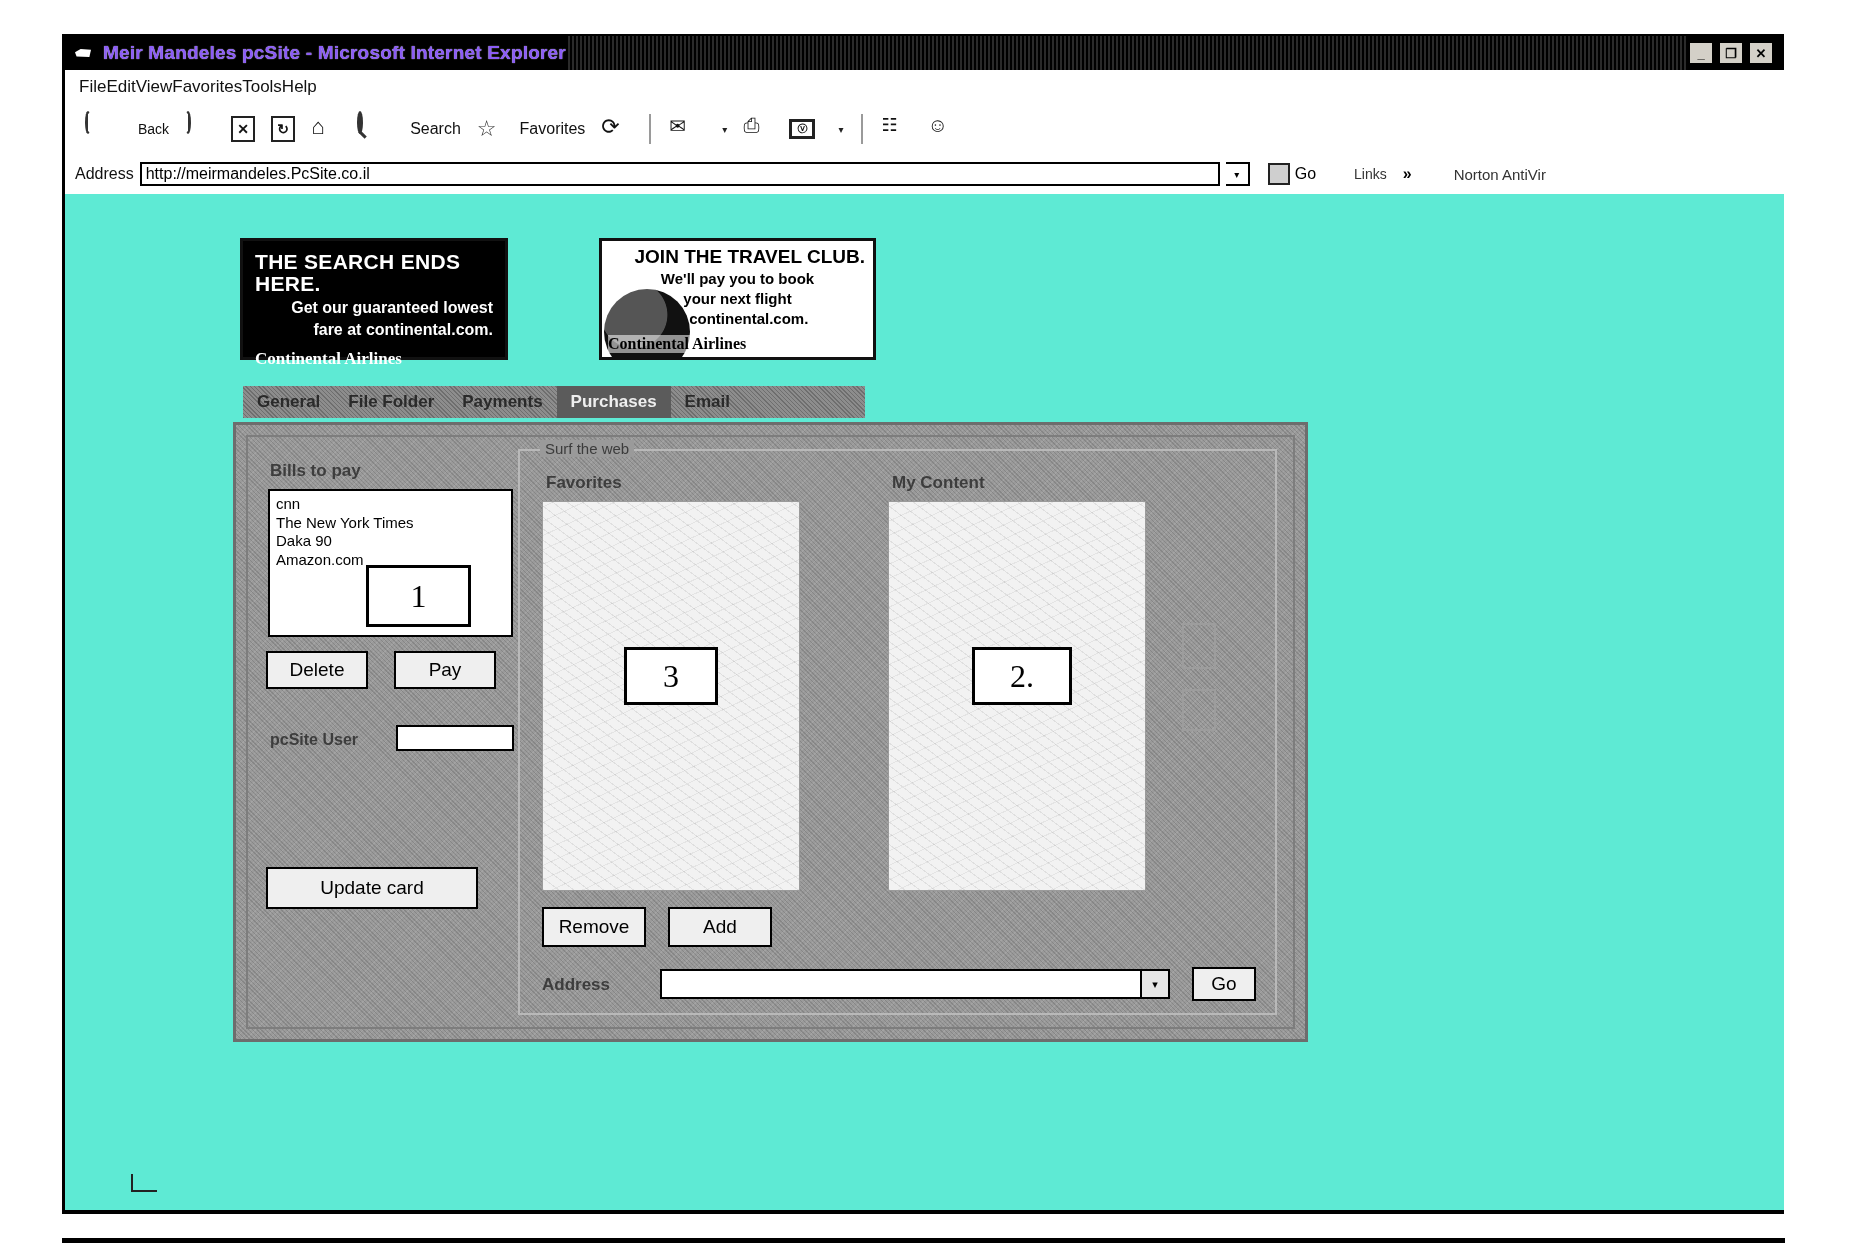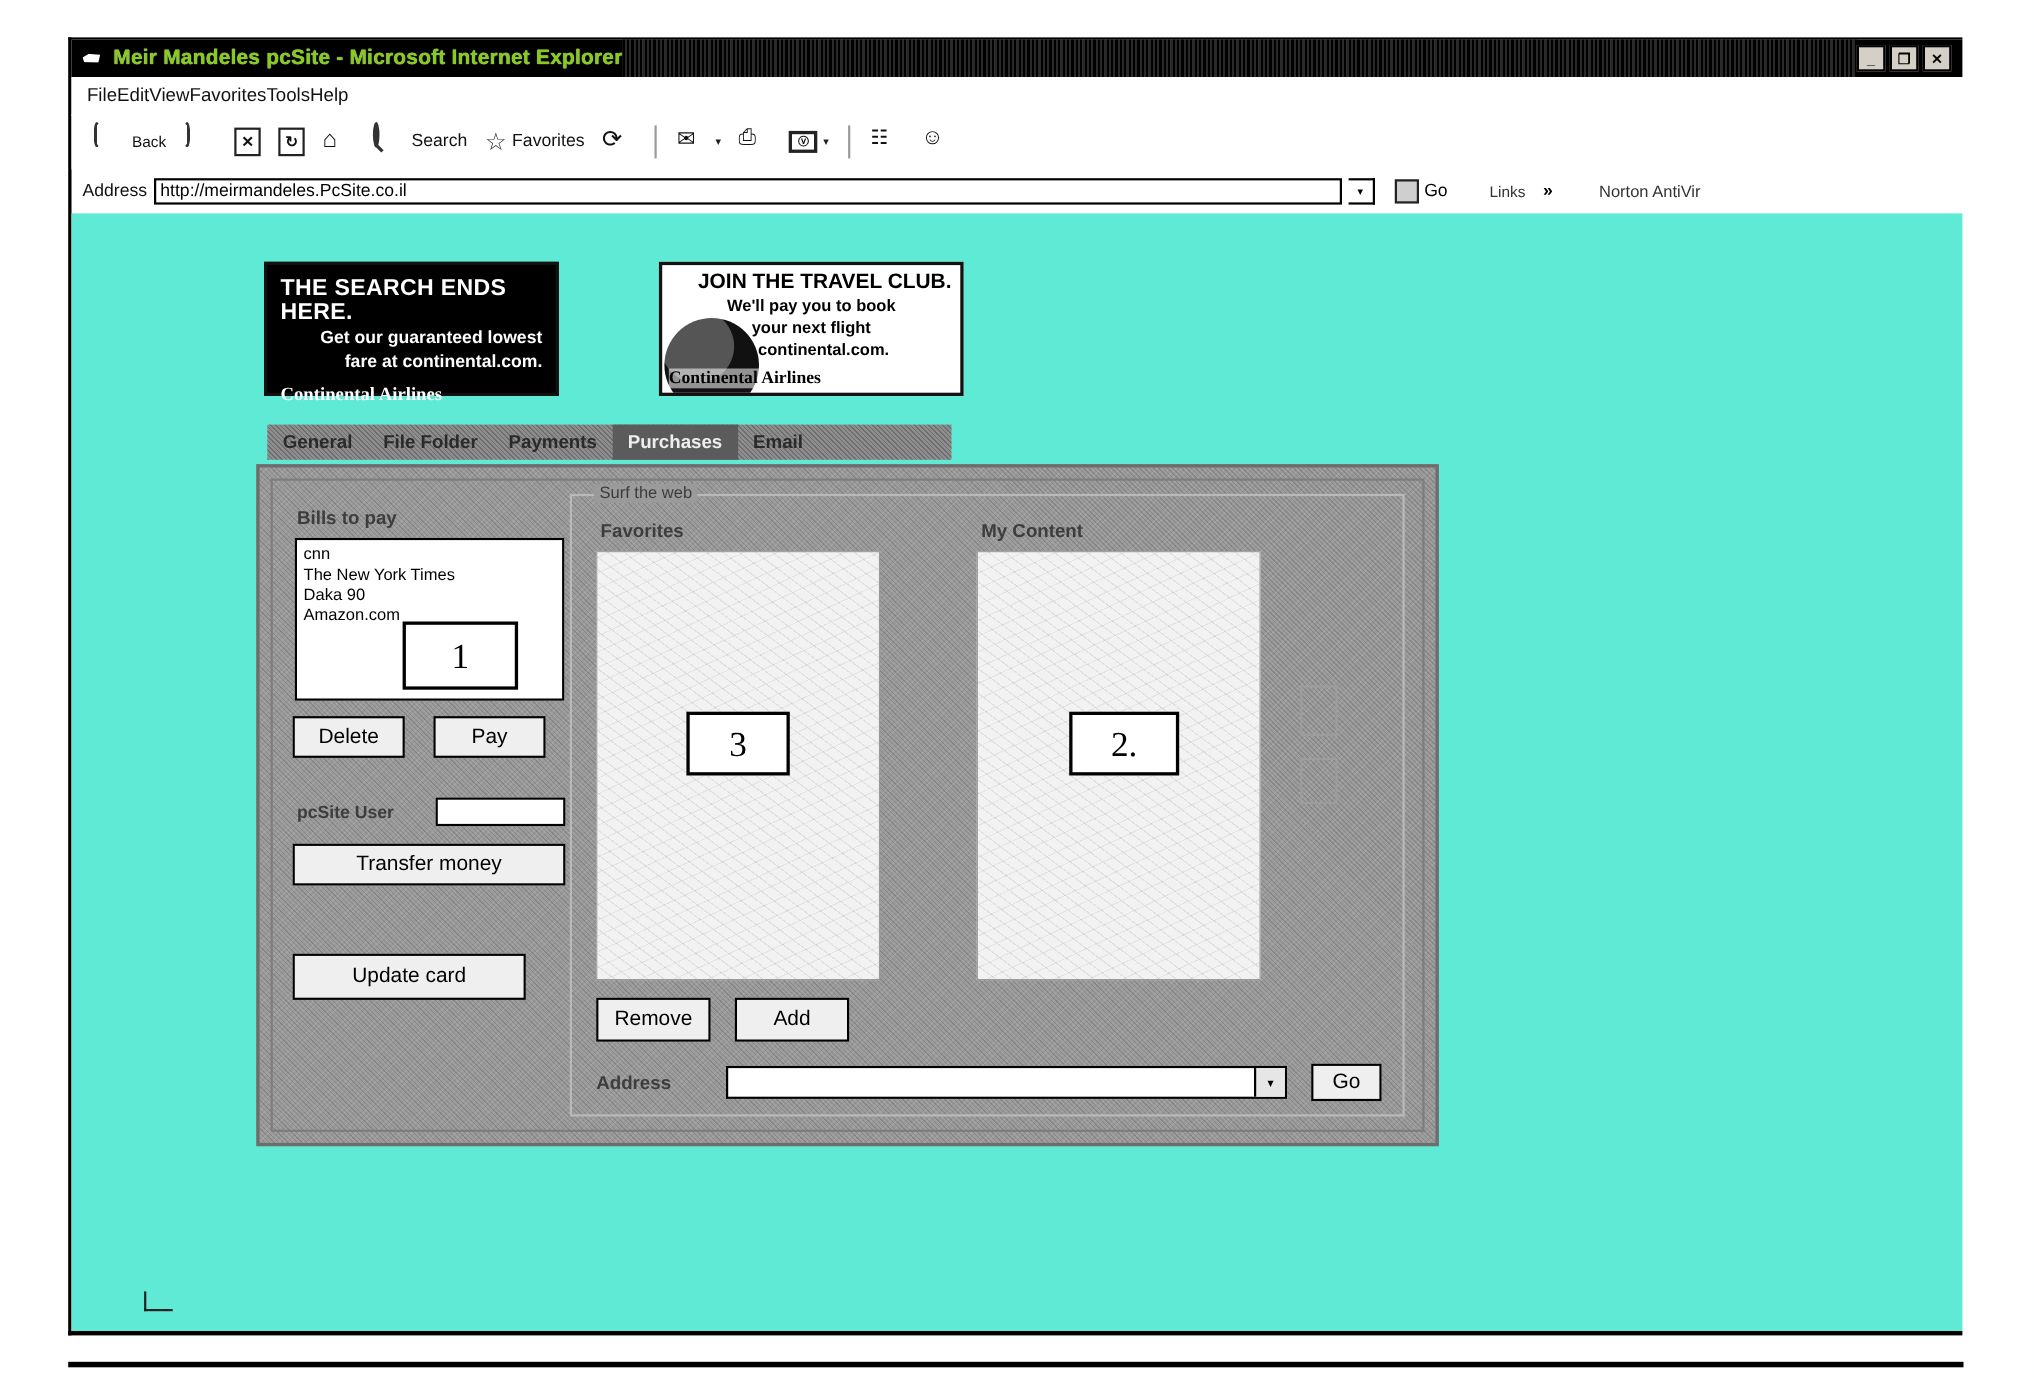--- a/index.html
+++ b/index.html
@@ -5,34 +5,34 @@
   html,body{margin:0;padding:0;background:#ffffff;}
   body{width:1849px;height:1253px;font-family:"Liberation Sans",sans-serif;position:relative;overflow:hidden;
        -webkit-font-smoothing:none;}
   .ie-window{position:absolute;left:62px;top:34px;width:1722px;height:1180px;background:#ffffff;
              border-left:3px solid #000;border-top:2px solid #000;border-bottom:4px solid #000;box-sizing:border-box;}
   
   .titlebar{position:absolute;left:0;top:0;width:100%;height:34px;background:#000;display:flex;align-items:center;}
   .titlebar .tb-icon{width:22px;height:18px;margin-left:8px;margin-right:8px;position:relative;}
   .titlebar .tb-icon:before{content:"";position:absolute;left:2px;top:5px;width:16px;height:8px;background:#fff;
       clip-path:polygon(0 40%,35% 0,100% 10%,90% 100%,10% 95%);}
-  .tb-title{color:#84cc16;font-size:19px;font-weight:bold;letter-spacing:.2px;white-space:nowrap;
+  .tb-title{color:#8b5cf6;font-size:19px;font-weight:bold;letter-spacing:.2px;white-space:nowrap;
             text-shadow:0 0 1px #fff;}
   .tb-fill{flex:1;background:repeating-linear-gradient(90deg,#000 0 2px,#2a2a2a 2px 4px);height:100%;}
   .tb-buttons{display:flex;gap:4px;margin-right:10px;}
   .tb-btn{width:26px;height:24px;background:#d4d0c8;border:2px solid #000;box-sizing:border-box;
           display:flex;align-items:center;justify-content:center;font-size:13px;font-weight:bold;color:#000;}
   
   .menubar{position:absolute;left:0;top:34px;width:100%;height:34px;background:#fff;display:flex;align-items:center;
            padding-left:14px;border-bottom:1px solid #fff;}
   .menu-item{font-size:17px;color:#111;white-space:nowrap;}
   
   .toolbar{position:absolute;left:0;top:68px;width:100%;height:50px;background:#fff;display:flex;align-items:center;
            padding-left:14px;gap:4px;}
-  .tbitem{display:flex;align-items:center;gap:5px;padding:2px 6px;color:#111;font-size:16px;white-space:nowrap;}
+  .tbitem{display:flex;align-items:center;gap:23px;padding:2px 6px;color:#111;font-size:16px;white-space:nowrap;}
   .tbsep{width:2px;height:30px;background:#9a9a9a;margin:0 8px;}
   .gicon{display:inline-block;width:30px;height:30px;position:relative;}
   .circ-arrow{border:3px solid #333;border-radius:50%;width:24px;height:24px;box-sizing:border-box;
               border-right-color:transparent;}
   .sq-icon{width:24px;height:26px;border:2px solid #222;box-sizing:border-box;display:flex;align-items:center;
            justify-content:center;font-size:14px;font-weight:bold;}
   .mag{width:20px;height:20px;border:3px solid #333;border-radius:50%;box-sizing:border-box;position:relative;}
   .mag:after{content:"";position:absolute;right:-7px;bottom:-5px;width:9px;height:3px;background:#333;transform:rotate(45deg);}
   .star{font-size:22px;color:#333;line-height:1;}
   .tvicon{width:26px;height:20px;border:3px solid #222;box-sizing:border-box;font-size:10px;font-weight:bold;
@@ -228,21 +228,20 @@
           <div>Amazon.com</div>
         </div>
         <div class="numbox" style="left:118px;top:128px;width:105px;height:62px;">1</div>
 
         <div class="btn" style="left:18px;top:214px;width:102px;height:38px;">Delete</div>
         <div class="btn" style="left:146px;top:214px;width:102px;height:38px;">Pay</div>
 
         <div class="lbl" style="left:22px;top:294px;font-size:16px;">pcSite User</div>
         <div class="tfield" style="left:148px;top:288px;width:118px;height:26px;"></div>
 
-        <div class="btn" style="left:18px;top:330px;width:248px;height:38px;">Transfer money</div>
         <div class="btn" style="left:18px;top:430px;width:212px;height:42px;">Update card</div>
 
         <div class="fieldset">
           <div class="fs-legend">Surf the web</div>
 
           <div class="lbl" style="left:26px;top:22px;">Favorites</div>
           <div class="whitebox" style="left:22px;top:50px;width:258px;height:390px;"></div>
           <div class="numbox" style="left:104px;top:196px;width:94px;height:58px;">3</div>
 
           <div class="lbl" style="left:372px;top:22px;">My Content</div>

